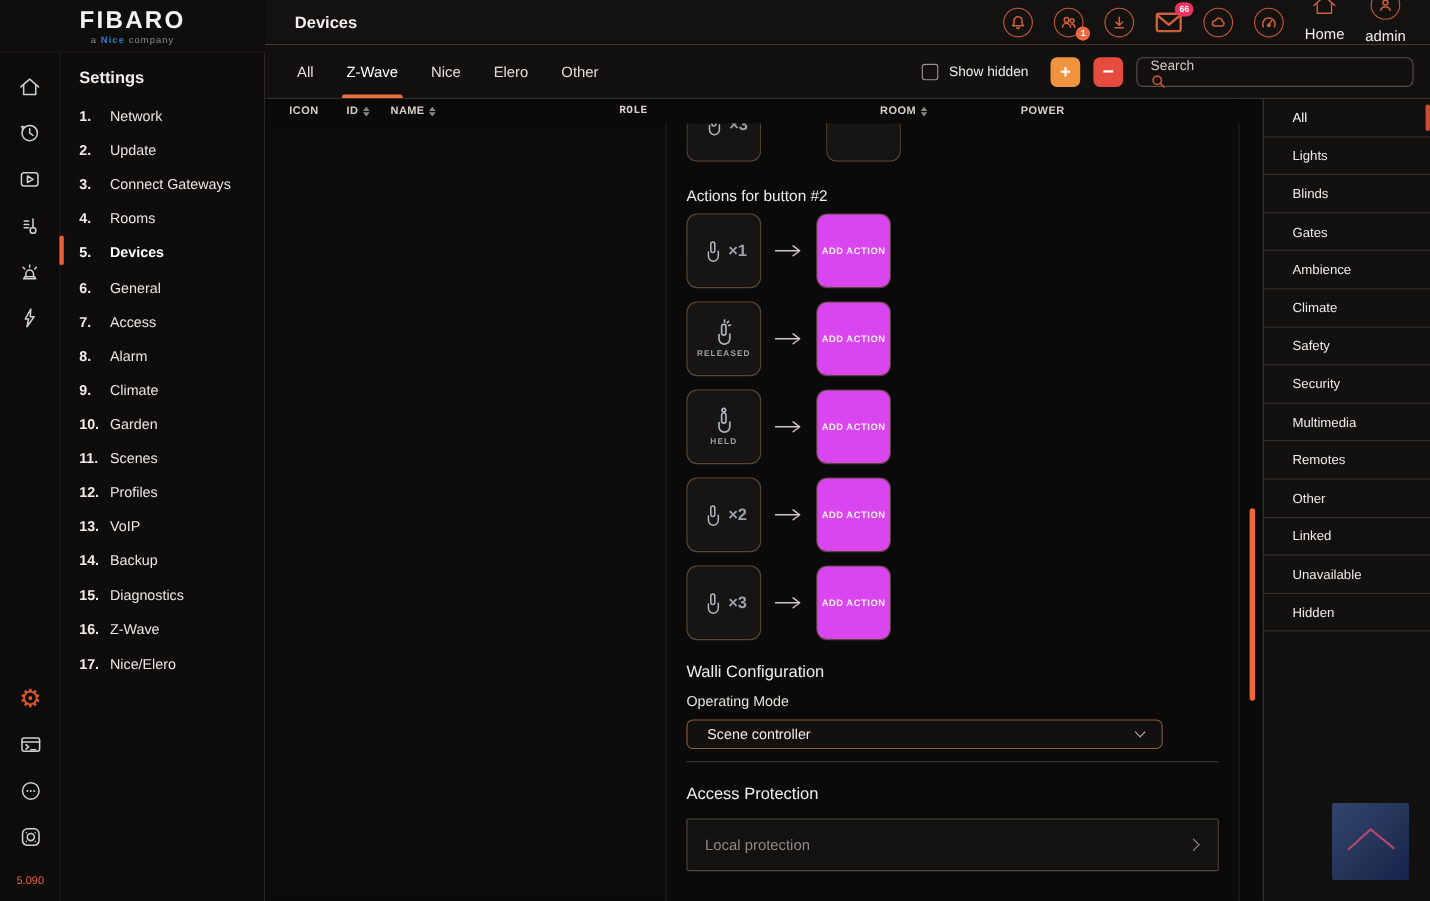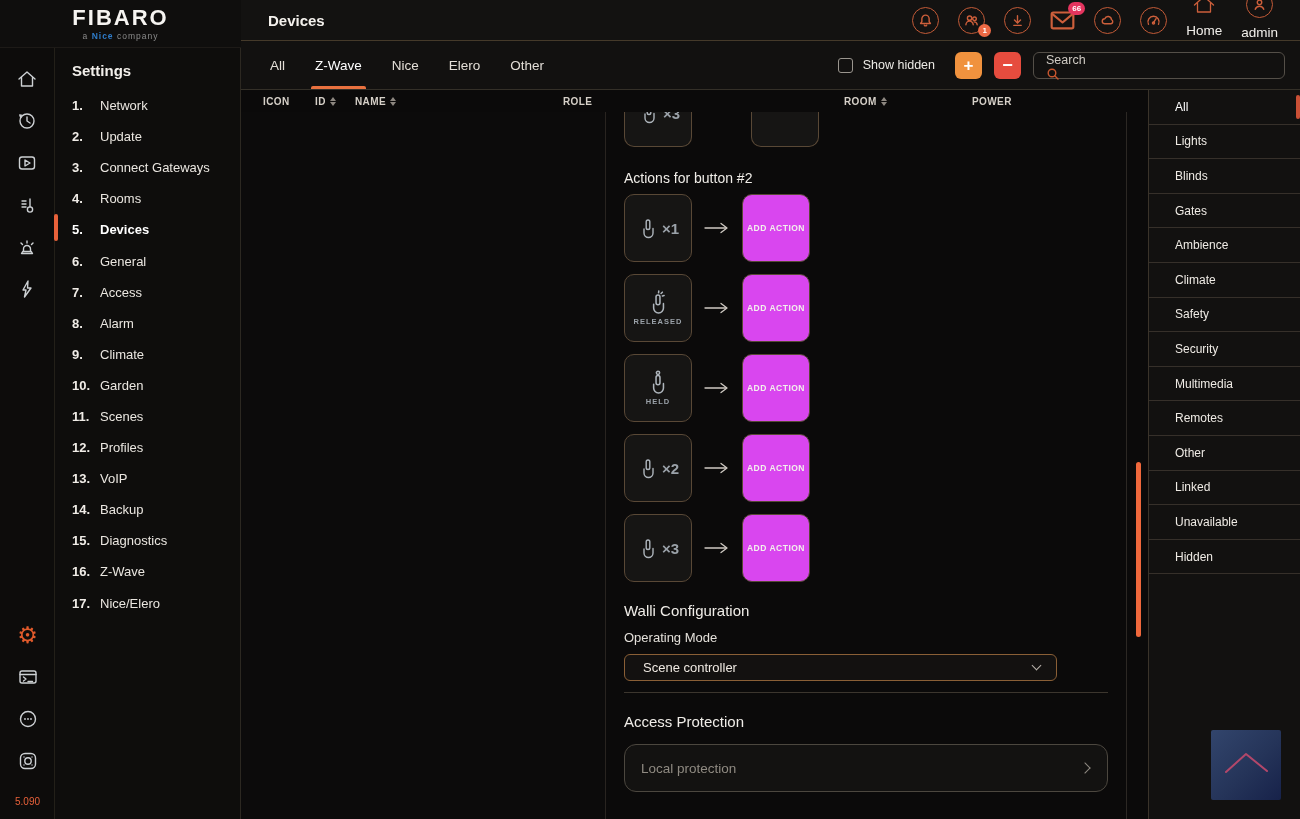--- a/index.html
+++ b/index.html
@@ -76,21 +76,21 @@
     font-size:12.5px; font-family:"Liberation Sans", sans-serif; }
   .search-box input::placeholder { color:#cfcac3; }
 
   
   .table-head { position:absolute; left:241px; top:90px; width:886px; height:22px;
     display:flex; align-items:center; font-size:10px; font-weight:700; letter-spacing:.4px; color:#d6d0c8; }
   .th { display:flex; align-items:center; gap:4px; }
   .th-icon { margin-left:22px; width:52px; }
   .th-id { width:40px; }
   .th-name { width:208px; }
-  .th-role { width:281px; }
+  .th-role { width:237px;font-family:Liberation Mono, monospace; }
   .th-room { width:128px; }
   .sort { display:flex; flex-direction:column; gap:1px; cursor:pointer; }
   .tri-up { width:0; height:0; border-left:3px solid transparent; border-right:3px solid transparent; border-bottom:4px solid #8d8780; }
   .tri-down { width:0; height:0; border-left:3px solid transparent; border-right:3px solid transparent; border-top:4px solid #8d8780; }
 
   
   .content { position:absolute; left:241px; top:112px; width:886px; height:707px; background:#0b0a0a;
     border-right:1px solid #2c2824; overflow:hidden; }
   .list-pane { position:absolute; left:0; top:0; width:365px; height:707px; background:#0c0b0b; border-right:1px solid #292420; }
   .actions-col { position:absolute; left:383px; top:0; width:490px; height:707px; }
@@ -124,21 +124,21 @@
 
   .dropdown { position:absolute; left:0; top:542px; width:433px; height:27px;
     border:1px solid #8a5f36; border-radius:6px; background:#131110;
     display:flex; align-items:center; padding:0 16px 0 18px; cursor:pointer; }
   .dropdown .dvalue { font-size:13px; color:#efe9e2; }
   .dropdown .dchev { margin-left:auto; width:7px; height:7px; border-right:1.5px solid #b8b2aa; border-bottom:1.5px solid #b8b2aa; transform:rotate(45deg); margin-top:-4px; }
 
   .hr { position:absolute; left:0; top:580px; width:484px; height:1px; background:#3c362e; }
 
   .panel { position:absolute; left:0; top:632px; width:484px; height:48px;
-    border:1px solid #4c473f; border-radius:12px; background:#131211;
+    border:1px solid #4c473f; border-radius:2px; background:#131211;
     display:flex; align-items:center; padding:0 18px 0 16px; cursor:pointer; }
   .panel .plabel { font-size:13.5px; color:#8f8a82; }
   .panel .pchev { margin-left:auto; width:8px; height:8px; border-right:1.5px solid #8f8a82; border-top:1.5px solid #8f8a82; transform:rotate(45deg); }
 
   
   .gutter { position:absolute; left:1127px; top:90px; width:21px; height:729px; background:#0b0a0a; }
   .content-thumb { position:absolute; left:1136px; top:462px; width:5px; height:175px; background:#f0683c; border-radius:3px; }
 
   
   .catbar { position:absolute; left:1148px; top:90px; width:152px; height:729px;

